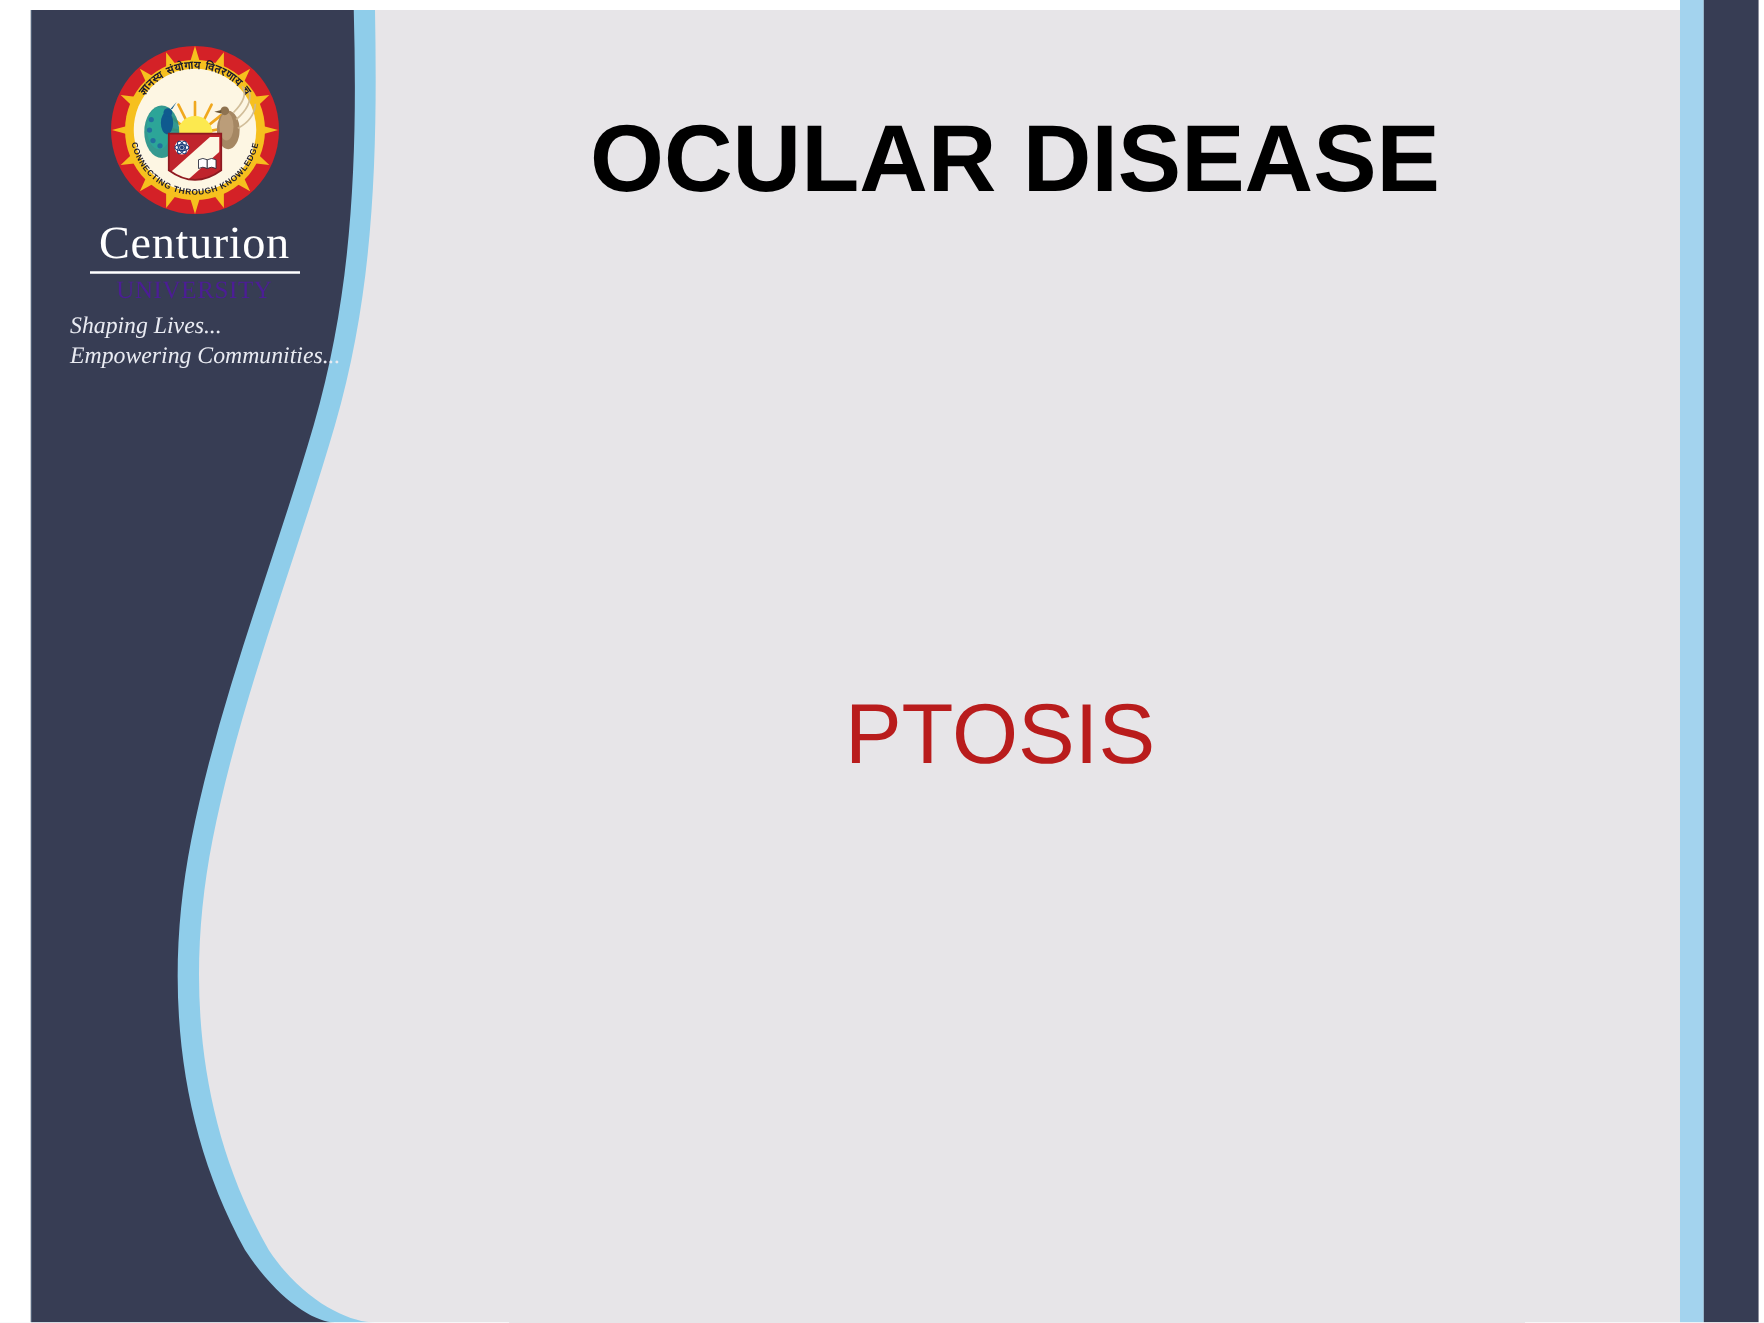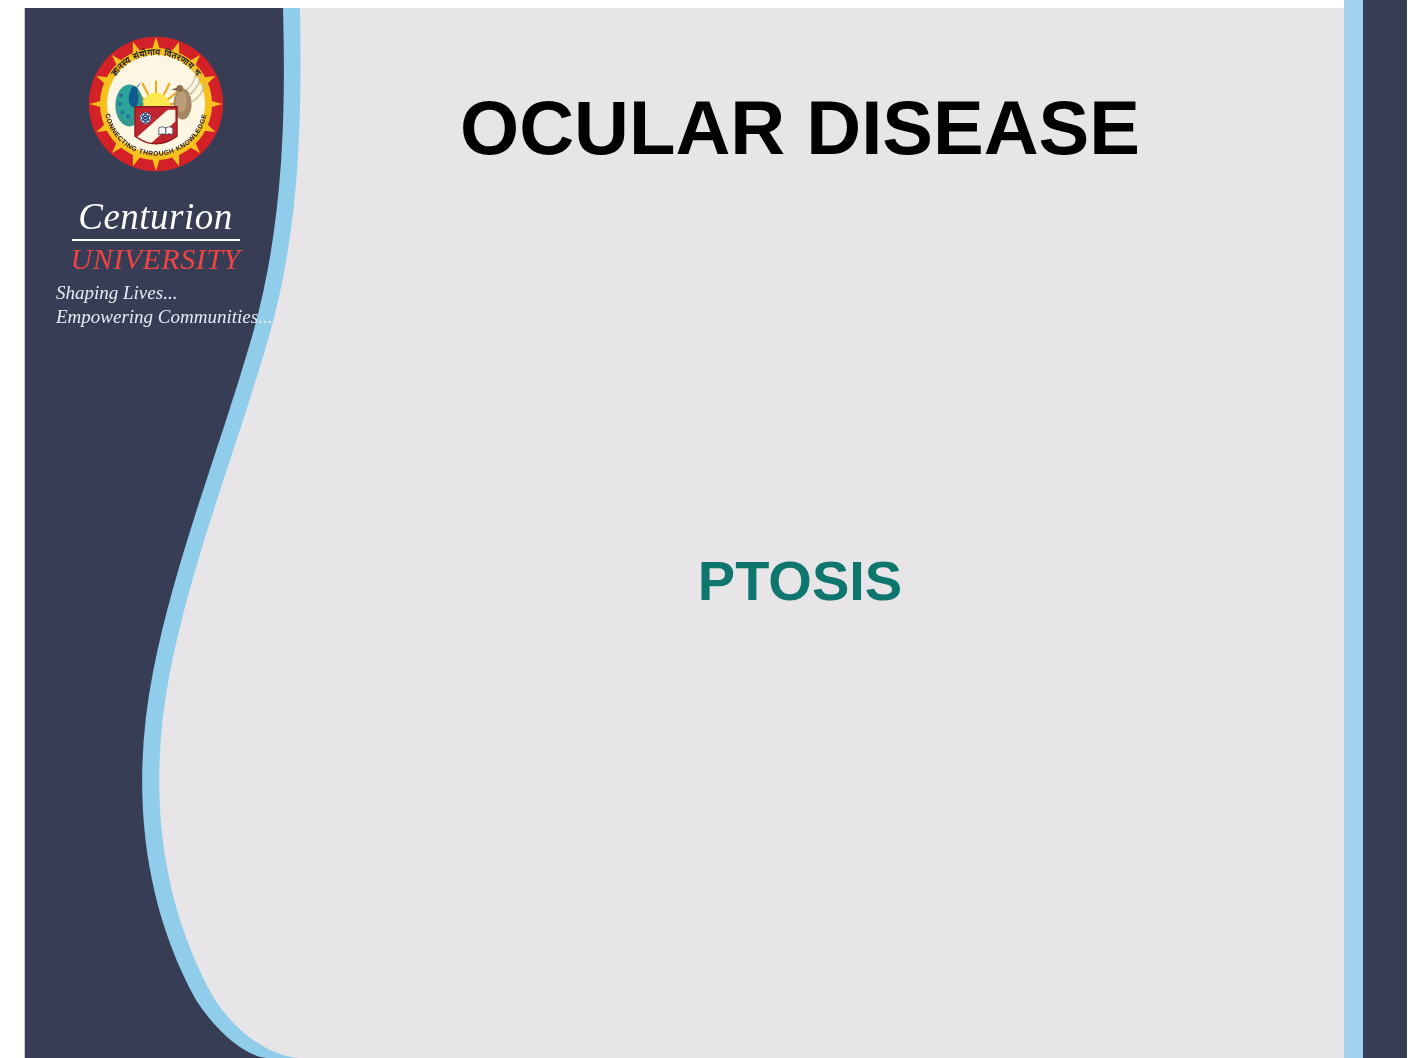--- a/index.html
+++ b/index.html
@@ -39,20 +39,21 @@
     pointer-events: none;
   }
 
   .title-block {
     position: absolute;
     left: 0;
     top: 88px;
     width: 1000px;
     text-align: center;
     pointer-events: auto;
+    padding-left: 12px;
   }
 
   .slide-title {
     margin: 0;
     font-family: "Liberation Sans", sans-serif;
     font-weight: bold;
     font-size: 76px;
     line-height: 1.05;
     letter-spacing: 0px;
     color: #000000;
@@ -64,24 +65,24 @@
     left: 0;
     top: 552px;
     width: 1000px;
     text-align: center;
     pointer-events: auto;
   }
 
   .slide-subtitle {
     margin: 0;
     font-family: "Liberation Sans", sans-serif;
-    font-weight: bold;
-    font-size: 56px;
+    font-weight: normal;
+    font-size: 68px;
     line-height: 1.05;
-    color: #0f766e;
+    color: #b91c1c;
     white-space: nowrap;
   }
 
   
   .logo-lockup {
     position: absolute;
     left: 48px;
     top: 34px;
     width: 215px;
     z-index: 10;
@@ -89,23 +90,22 @@
   }
 
   .emblem {
     display: block;
     margin: 0 auto;
     width: 140px;
     height: 140px;
   }
 
   .wordmark {
-    margin-top: 24px;
+    margin-top: 2px;
     color: #ffffff;
-    font-style: italic;
   }
 
   .wordmark-primary {
     display: block;
     font-family: "Liberation Serif", serif;
     font-weight: normal;
     font-size: 37px;
     line-height: 1.0;
     letter-spacing: 0.5px;
     color: #ffffff;
@@ -116,24 +116,24 @@
     display: block;
     width: 168px;
     height: 2px;
     margin: 2px auto 3px auto;
     background: #ffffff;
   }
 
   .wordmark-secondary {
     display: block;
     font-family: "Liberation Serif", serif;
-    font-size: 30px;
+    font-size: 20px;
     line-height: 1.0;
     letter-spacing: 0.5px;
-    color: #ef4444;
+    color: #4c1d95;
   }
 
   .tagline {
     margin-top: 7px;
     text-align: left;
     padding-left: 8px;
   }
 
   .tagline-line {
     display: block;

